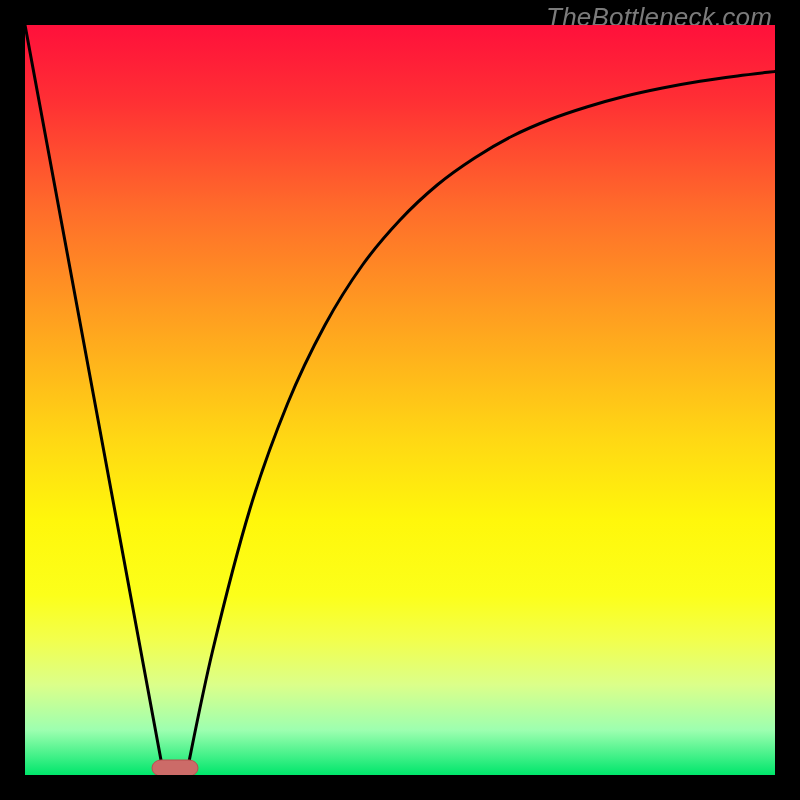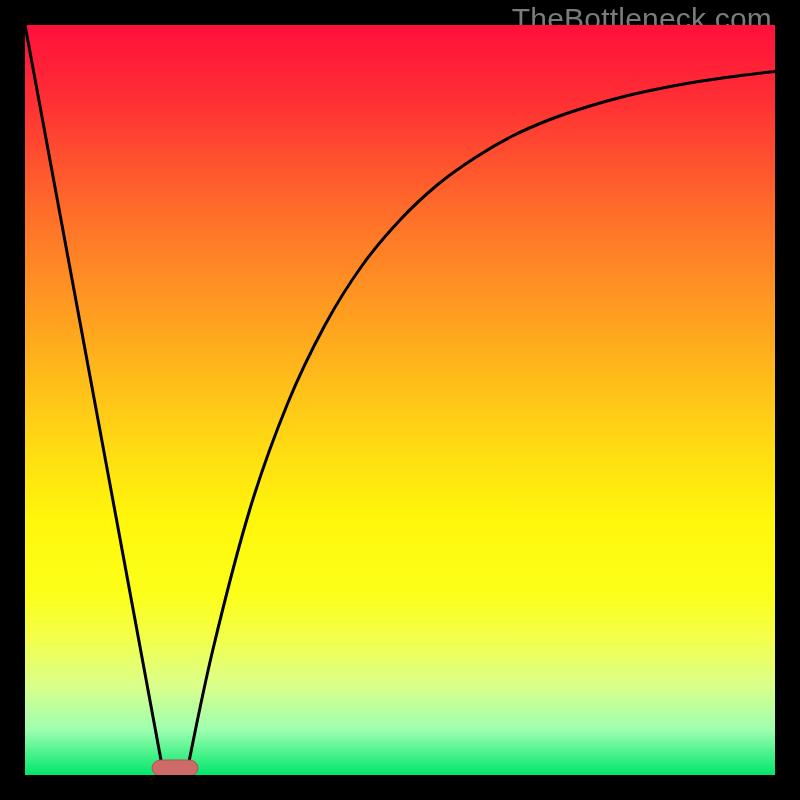--- a/index.html
+++ b/index.html
@@ -15,24 +15,25 @@
     left: 25px;
     top: 25px;
     width: 750px;
     height: 750px;
   }
   .watermark {
     position: absolute;
     top: 2px;
     right: 28px;
     font-family: Arial, Helvetica, sans-serif;
-    font-size: 30px;
+    font-size: 26px;
     font-weight: 400;
     color: #7b7b7b;
     letter-spacing: 0.2px;
+    font-style: italic;
   }
   svg {
     display: block;
   }
 </style>
 </head>
 <body>
 
 <div class="watermark">TheBottleneck.com</div>
 

